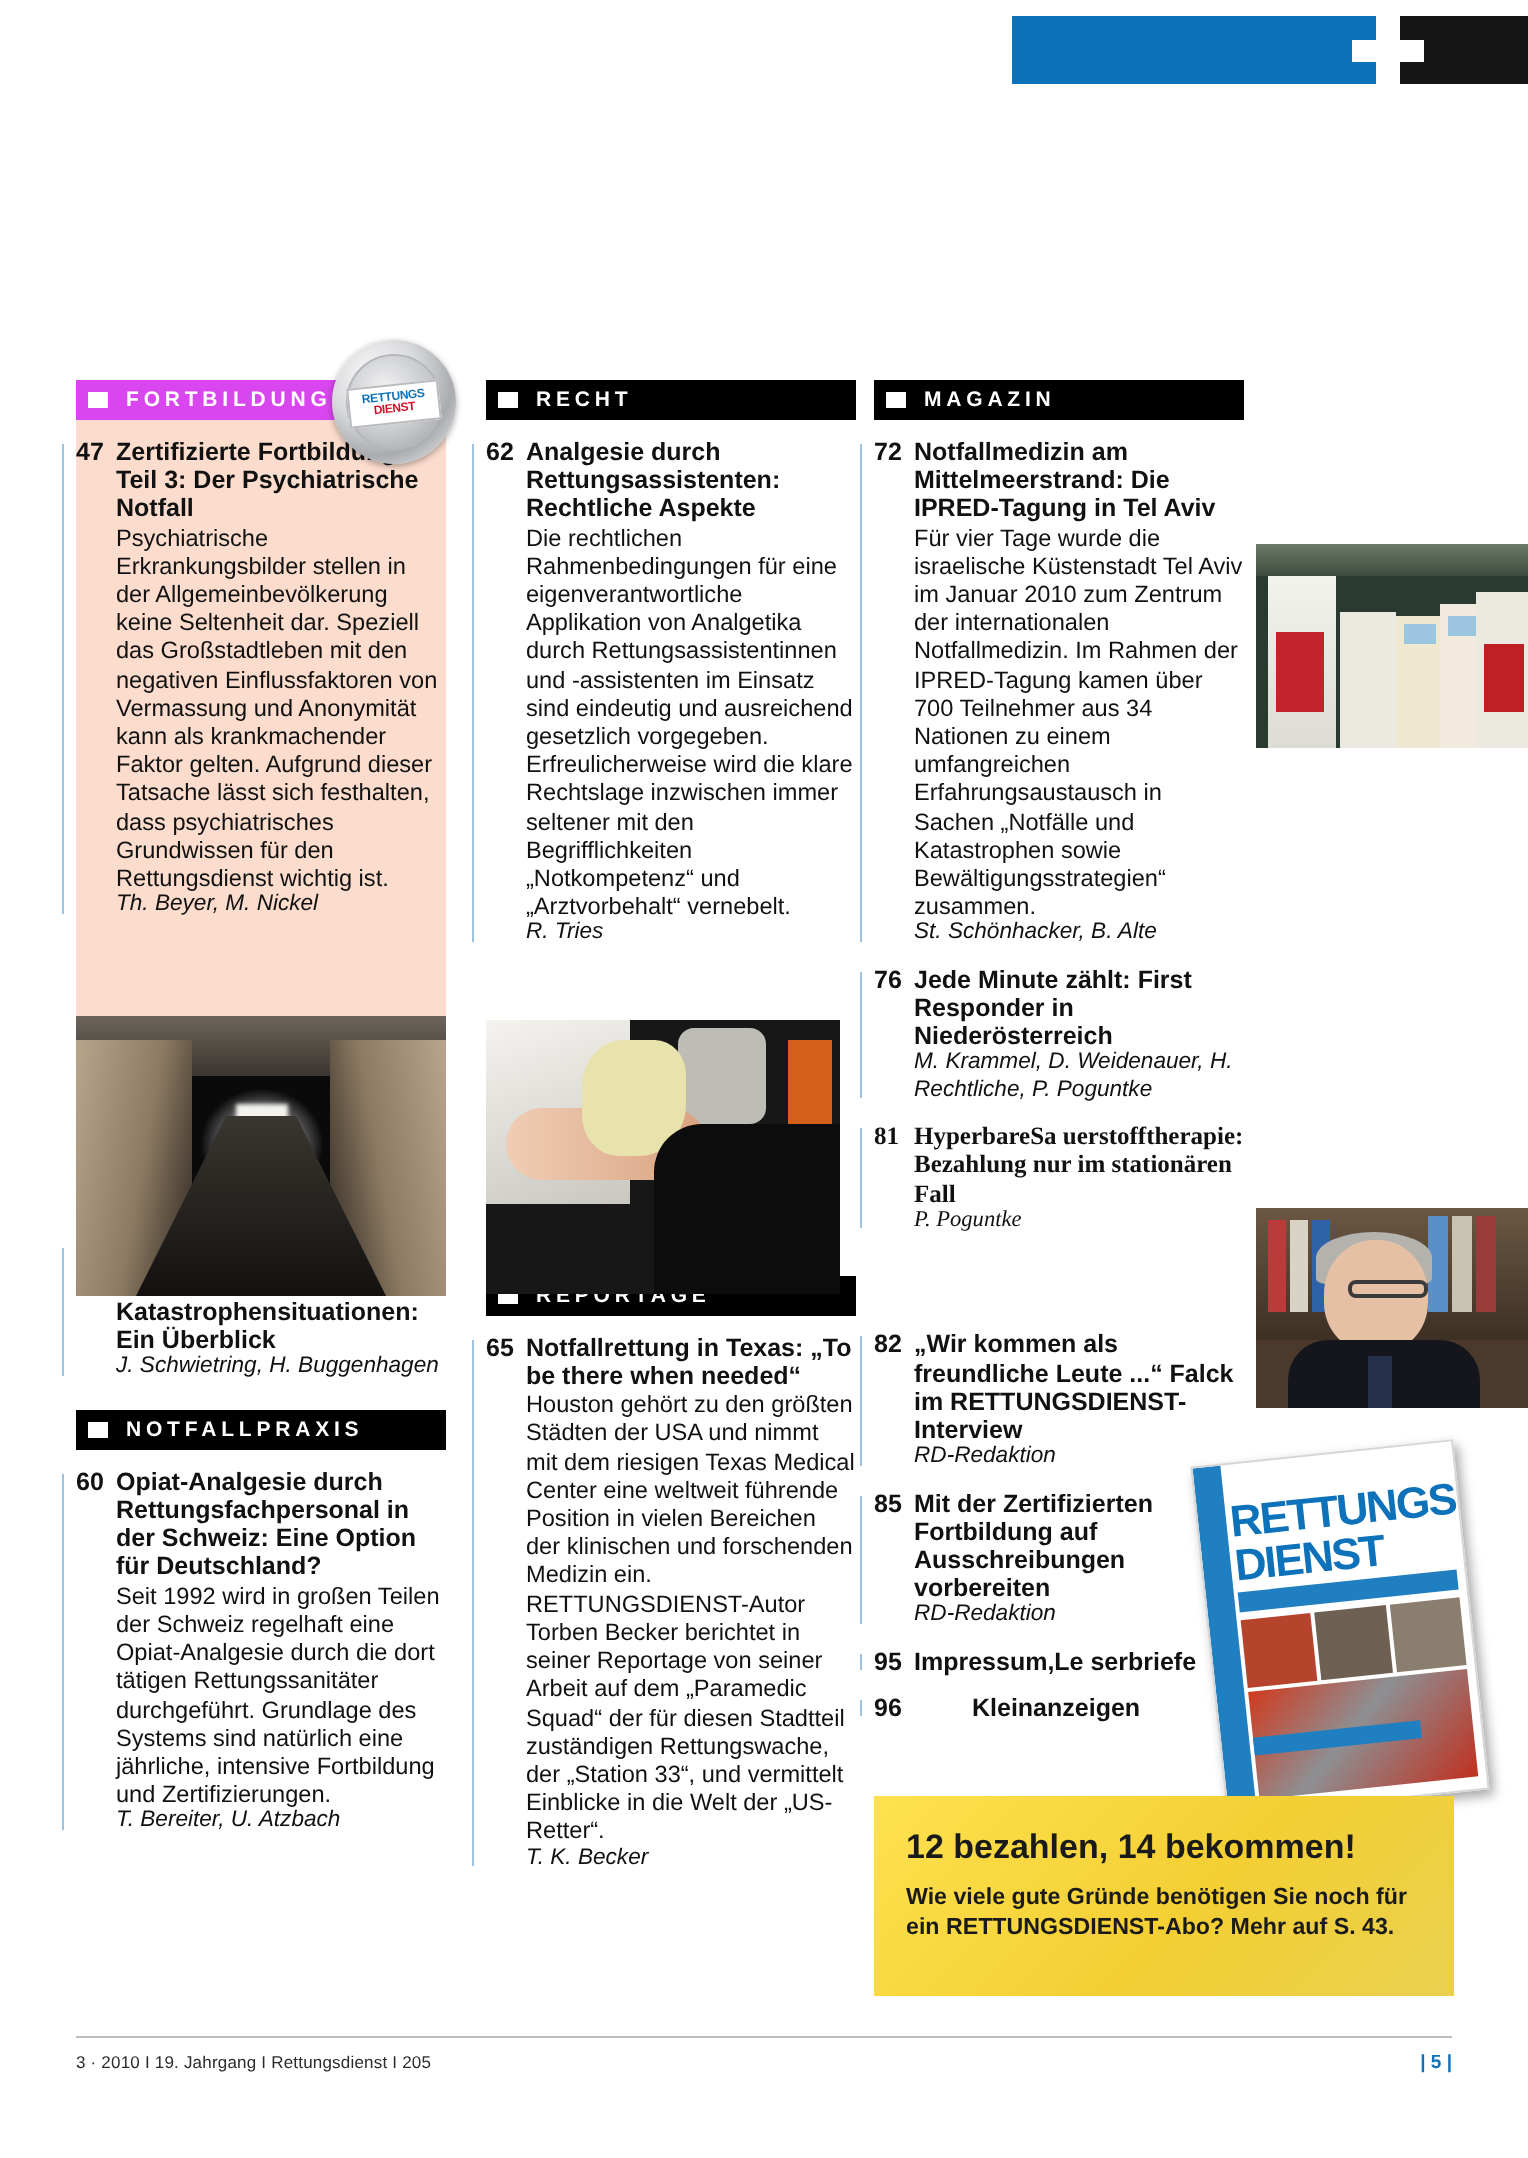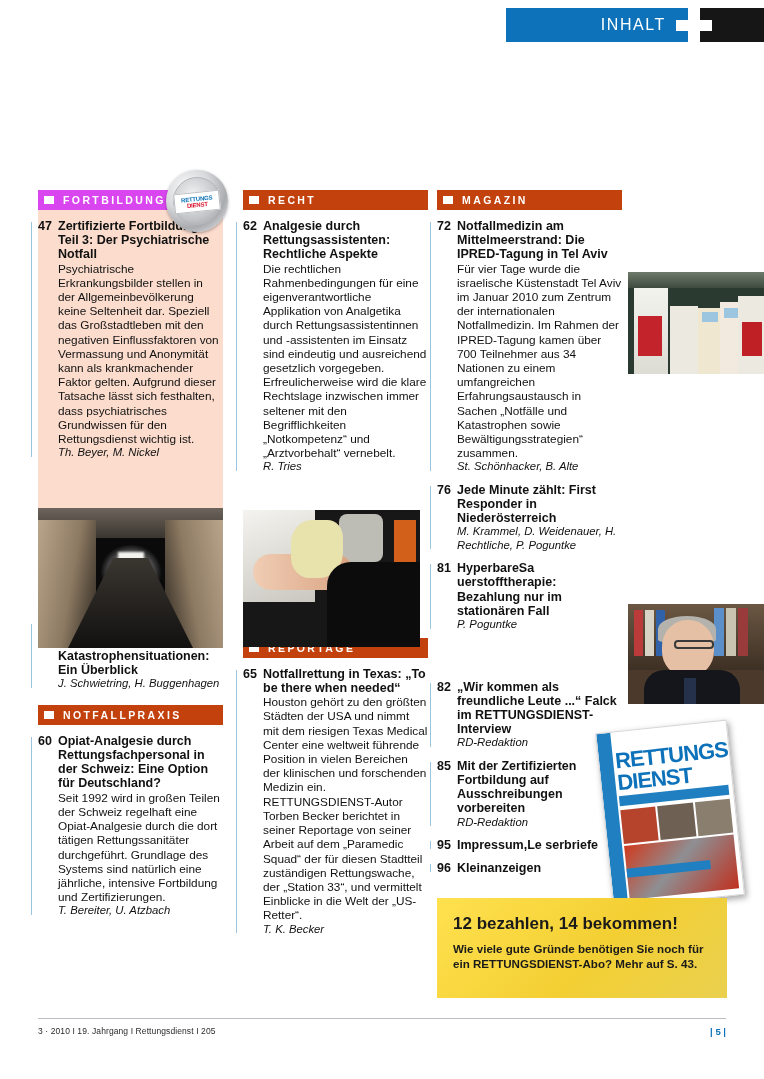--- a/index.html
+++ b/index.html
@@ -41,21 +41,21 @@
   .col1 { left:38px; }
   .col2 { left:243px; }
   .col3 { left:437px; }
 
   
   .secbar {
     height:20px; display:flex; align-items:center;
     color:#ffffff; font-size:10.5px; font-weight:bold;
     letter-spacing:2.4px; padding-left:6px; position:relative;
   }
-  .secbar.blue { background:#c2410c; }
+  .secbar.blue { background:#000000; }
   .secbar.red  { background:#d946ef; }
   .secbar .sq {
     width:10px; height:8px; background:#ffffff; margin-right:9px; flex:0 0 auto;
   }
   .secbar span.lbl { white-space:nowrap; }
 
   
   .entry { display:flex; margin-top:9px; }
   .entry .pg {
     flex:0 0 20px; font-weight:bold; font-size:12.5px; color:#111;
@@ -268,21 +268,20 @@
   }
   #footer-right {
     position:absolute; right:38px; top:1026px; font-size:9.5px; color:#0d72b9; font-weight:bold;
   }
 </style>
 </head>
 <body>
 
 <div class="header">
   <div class="header-blue"></div>
-  <div class="header-title">INHALT</div>
   <div class="header-black"></div>
   <div class="header-cross">
     <i class="h"></i>
       <i class="v"></i>
   </div>
 </div>
 
 <div class="cols">
   <div class="col col1">
       <div class="inner">
@@ -371,21 +370,21 @@
           </div>
         </div>
         <div class="entry" style="position: relative;">
           <span class="rule"></span>
           <div class="pg">76</div>
           <div class="body">
             <div class="ttl">Jede Minute zählt: First Responder in Niederösterreich</div>
             <div class="auth">M. Krammel, D. Weidenauer, H. Rechtliche, P. Poguntke</div>
           </div>
         </div>
-        <div class="entry" style="position: relative;">
+        <div class="entry" style="position: relative; font-family: Liberation Serif, serif;">
           <span class="rule"></span>
           <div class="pg">81</div>
           <div class="body">
             <div class="ttl">HyperbareSa uerstofftherapie: Bezahlung nur im stationären Fall</div>
             <div class="auth">P. Poguntke</div>
           </div>
         </div>
         <div class="entry" style="position: relative; margin-top: 48px;">
           <span class="rule"></span>
           <div class="pg">82</div>
@@ -402,21 +401,21 @@
             <div class="auth">RD-Redaktion</div>
           </div>
         </div>
         <div class="entry" style="position: relative;">
           <span class="rule"></span>
           <div class="pg">95</div>
           <div class="body">
             <div class="ttl">Impressum,Le serbriefe</div>
           </div>
         </div>
-        <div class="entry" style="position: relative;">
+        <div class="entry" style="position: relative; gap: 29px;">
           <span class="rule"></span>
           <div class="pg">96</div>
           <div class="body">
             <div class="ttl">Kleinanzeigen</div>
           </div>
         </div>
       </div>
     </div>
 </div>
 

